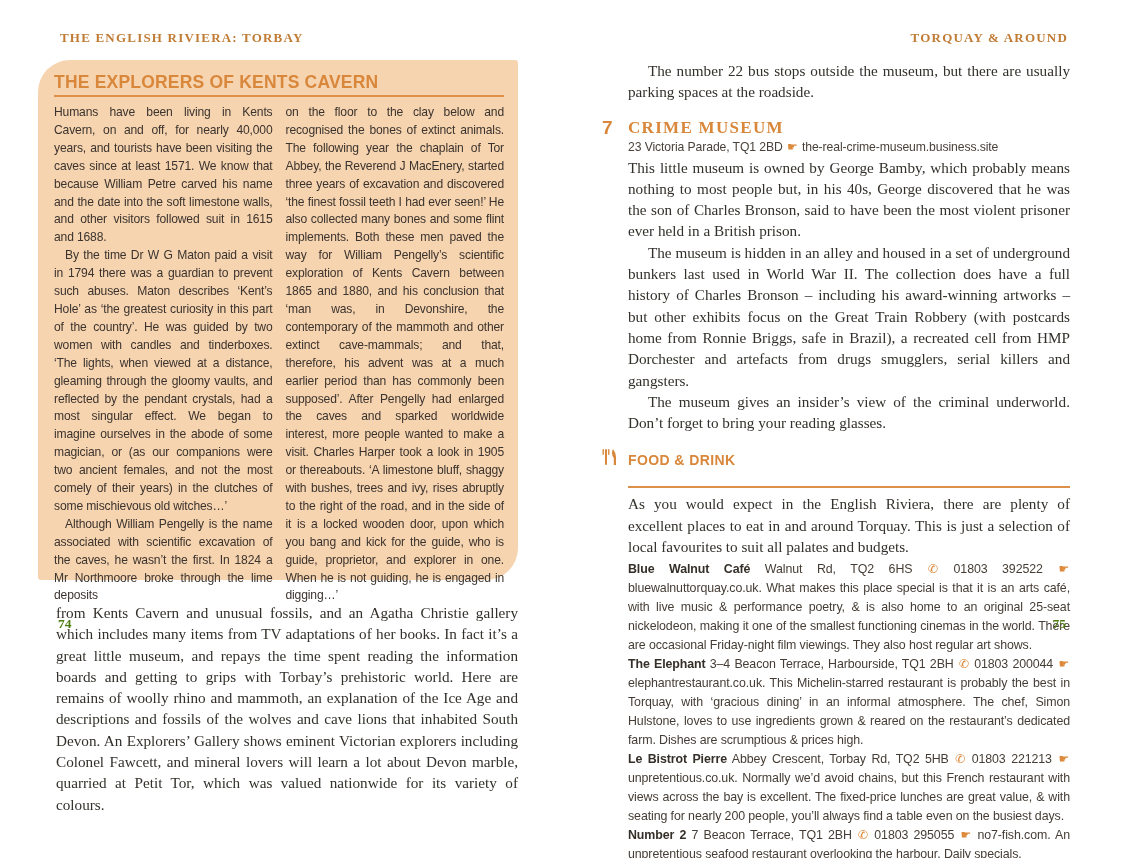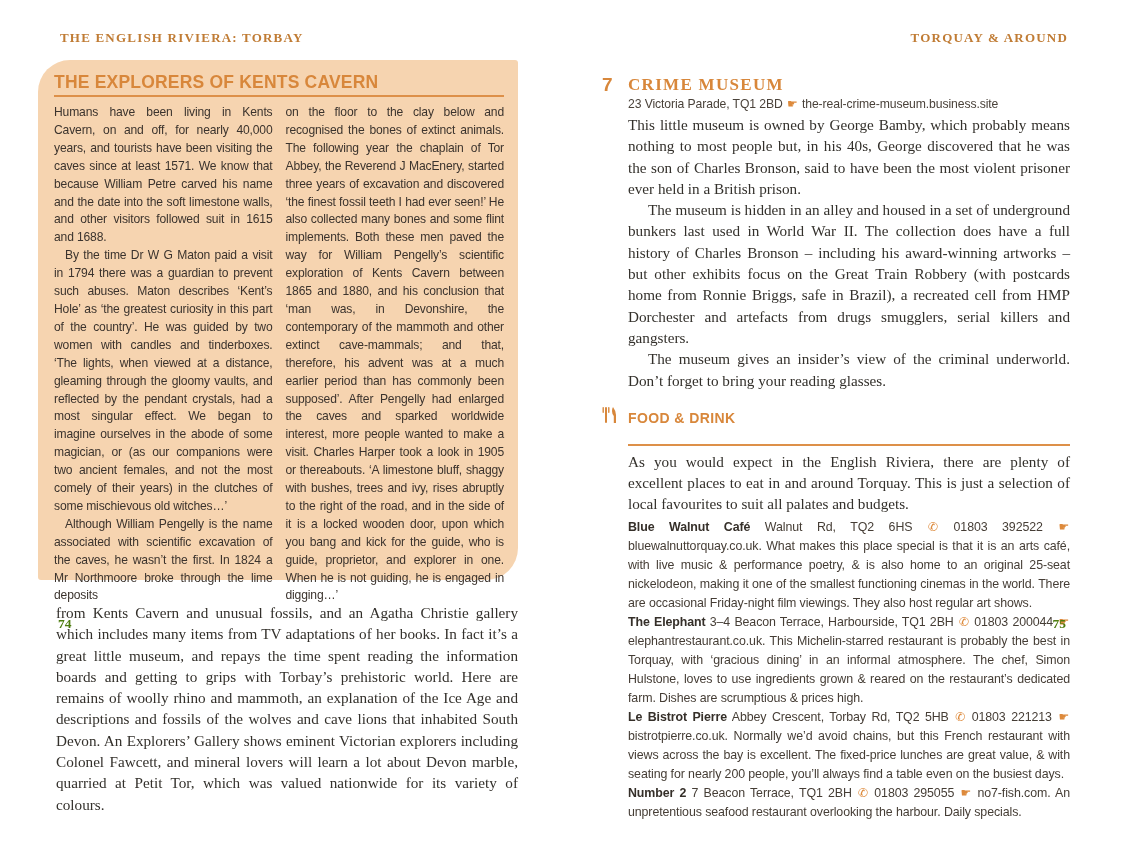--- a/index.html
+++ b/index.html
@@ -112,20 +112,21 @@
 
   <div class="page-number pn-left">74</div>
 </div>
 
 <div class="page page-right">
 
   <div class="running-head rh-right">TORQUAY &amp; AROUND</div>
 
   <div class="rp-content">
 
+    <p class="serif indent">The number 22 bus stops outside the museum, but there are usually parking spaces at the roadside.</p>
 
     <div class="section-heading">
       <span class="section-number">7</span>
       <span class="section-title">CRIME MUSEUM</span>
     </div>
 
     <div class="address-line">
       <span>23 Victoria Parade, TQ1 2BD</span>
       <span class="icon-glyph">☛</span>
       <span>the-real-crime-museum.business.site</span>
@@ -166,21 +167,21 @@
       <span>01803 200044</span>
       <span class="icon-glyph">☛</span>
       <span>elephantrestaurant.co.uk.</span>
       <span>This Michelin-starred restaurant is probably the best in Torquay, with ‘gracious dining’ in an informal atmosphere. The chef, Simon Hulstone, loves to use ingredients grown &amp; reared on the restaurant’s dedicated farm. Dishes are scrumptious &amp; prices high.</span>
       <br>
       <span class="listing-name">Le Bistrot Pierre</span>
       <span>Abbey Crescent, Torbay Rd, TQ2 5HB</span>
       <span class="icon-glyph">✆</span>
       <span>01803 221213</span>
       <span class="icon-glyph">☛</span>
-      <span>bistrotpierre.co.uk.</span>
+      <span>unpretentious.co.uk.</span>
       <span>Normally we’d avoid chains, but this French restaurant with views across the bay is excellent. The fixed-price lunches are great value, &amp; with seating for nearly 200 people, you’ll always find a table even on the busiest days.</span>
       <br>
       <span class="listing-name">Number 2</span>
       <span>7 Beacon Terrace, TQ1 2BH</span>
       <span class="icon-glyph">✆</span>
       <span>01803 295055</span>
       <span class="icon-glyph">☛</span>
       <span>no7-fish.com.</span>
       <span>An unpretentious seafood restaurant overlooking the harbour. Daily specials.</span>
     </div>

